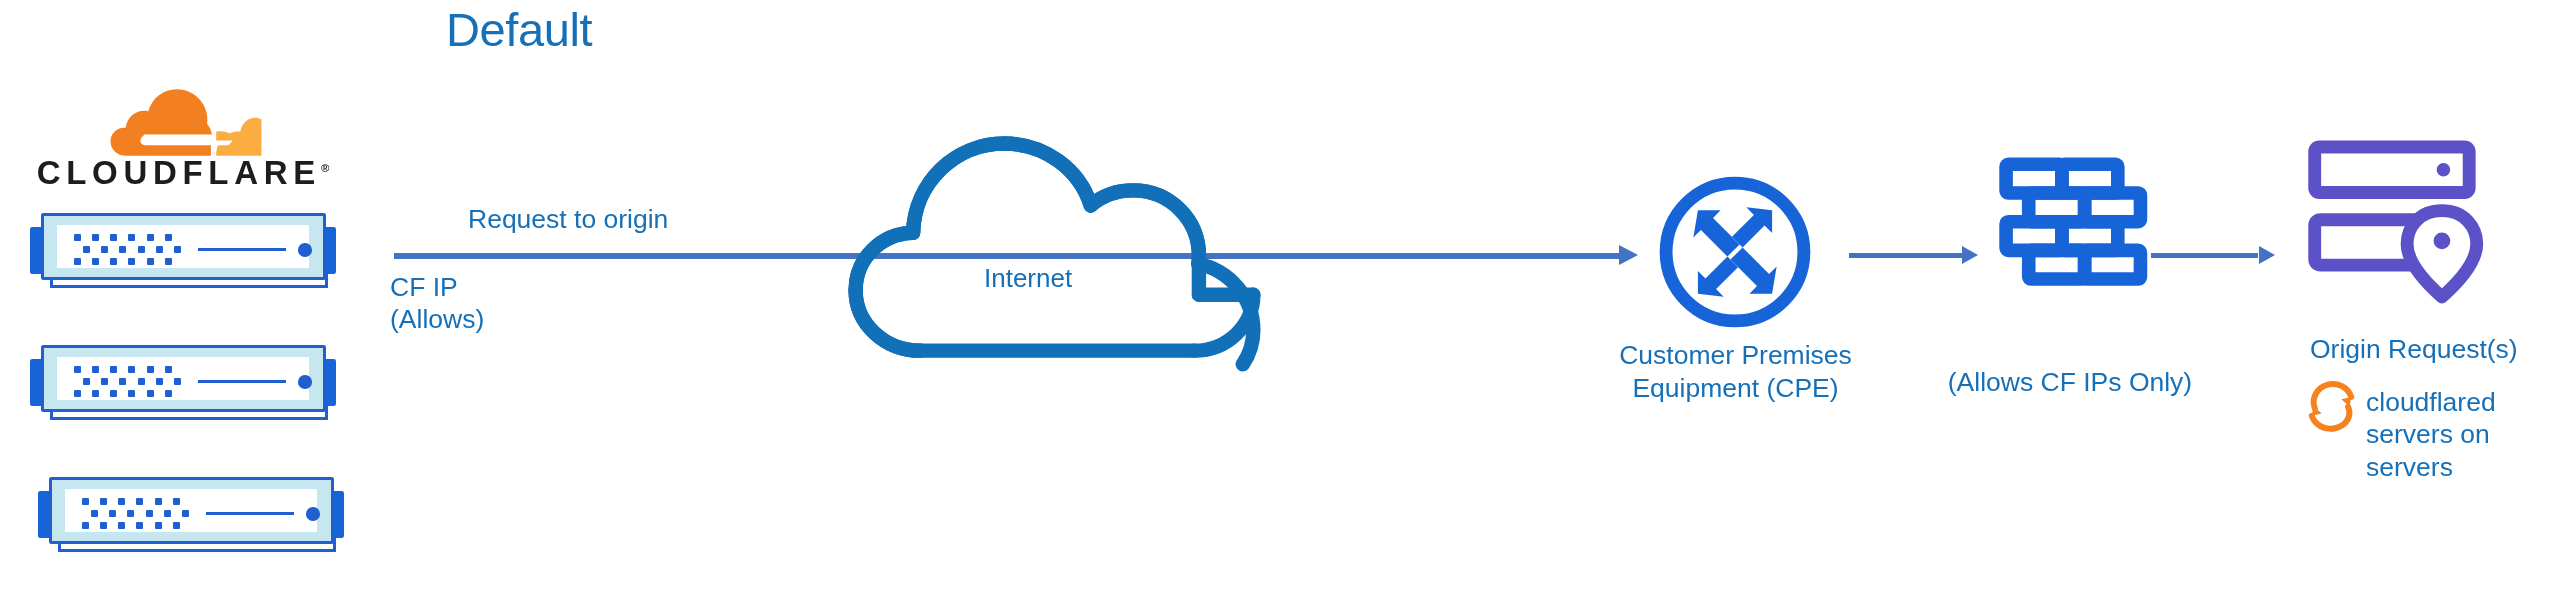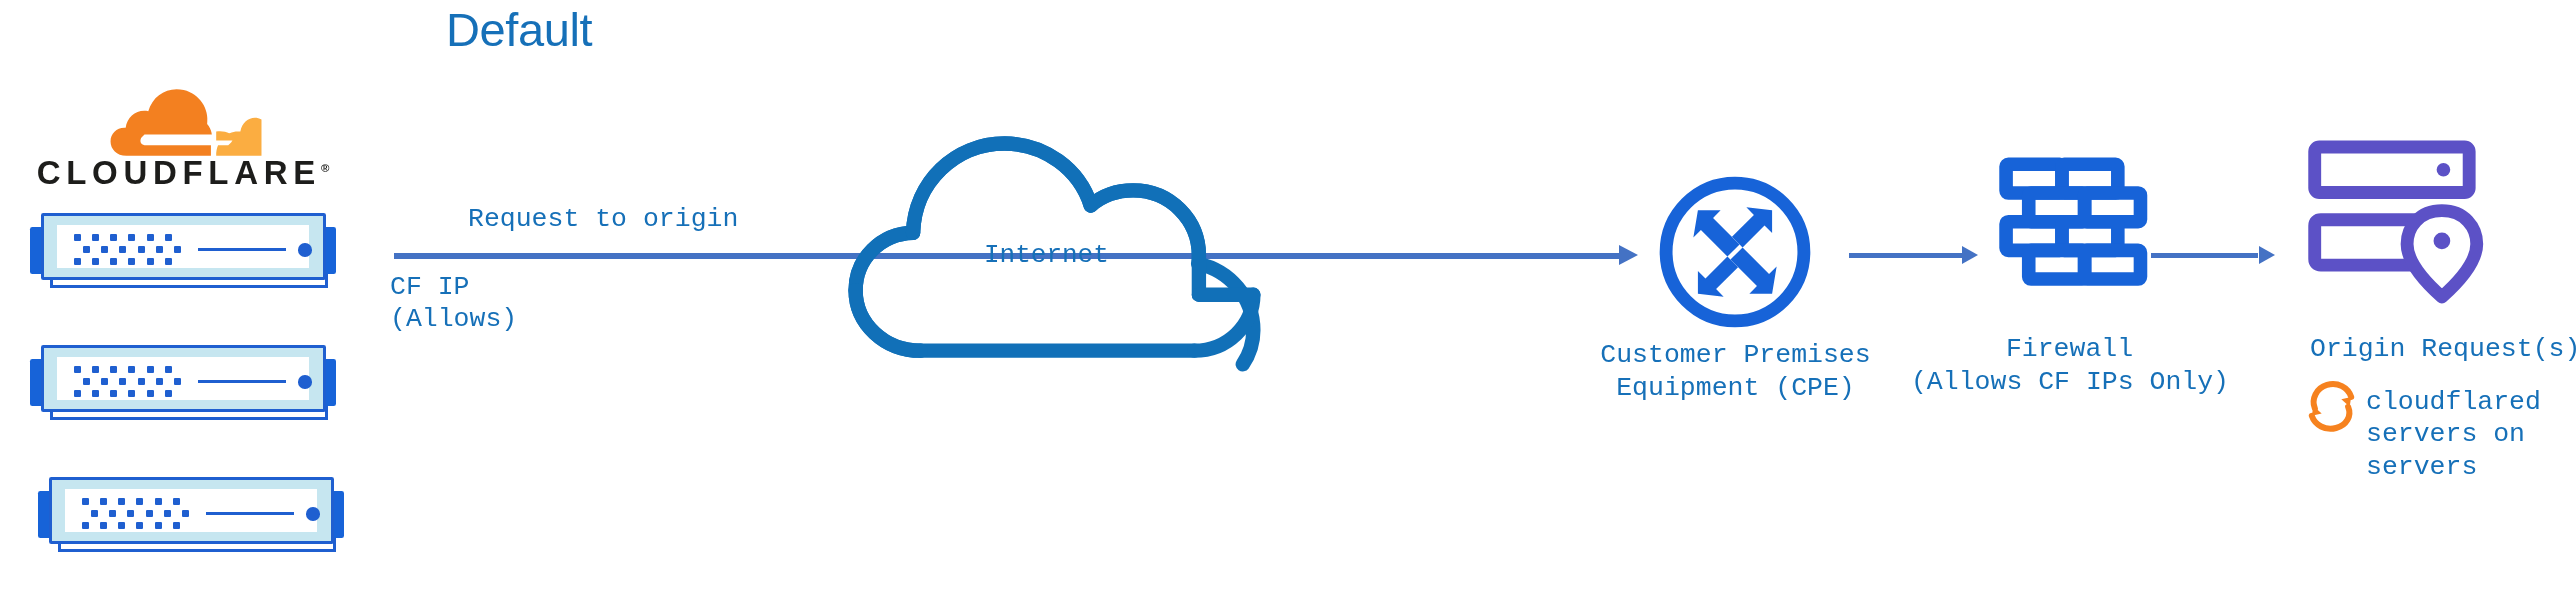--- a/index.html
+++ b/index.html
@@ -133,24 +133,23 @@
     border-top: 9px solid transparent;
     border-bottom: 9px solid transparent;
   }
 
   
   .lbl {
     color: #1670B8;
     font-size: 26.5px;
     line-height: 33px;
     white-space: nowrap;
-    font-family: Liberation Mono, monospace;
   }
   .lbl-c { text-align: center; }
-  .lbl-internet { font-size: 26px; color: #1670B8; }
+  .lbl-internet { font-size: 26px; color: #1670B8; margin-top: 23px; }
 
   
   svg { display: block; overflow: visible; }
 </style>
 </head>
 <body>
 
 <div id="stage">
 
   <div class="abs title">Default</div>
@@ -322,21 +321,20 @@
         <rect x="90" y="11" width="74" height="38" rx="3"></rect>
         <rect x="46" y="49" width="74" height="38" rx="3"></rect>
         <rect x="120" y="49" width="74" height="38" rx="3"></rect>
         <rect x="16" y="87" width="74" height="38" rx="3"></rect>
         <rect x="90" y="87" width="74" height="38" rx="3"></rect>
         <rect x="46" y="125" width="74" height="38" rx="3"></rect>
         <rect x="120" y="125" width="74" height="38" rx="3"></rect>
       </g>
     </svg>
   </div>
-  <div class="abs lbl lbl-c" style="left:1922px; top:333px; width:295px;">Firewall</div>
   <div class="abs lbl lbl-c" style="left:1896px; top:366px; width:348px;">(Allows CF IPs Only)</div>
 
   <div class="abs arrow-line-sm" style="left:2151px; top:253px; width:107px;"></div>
   <div class="abs arrow-head-sm" style="left:2259px; top:246px;"></div>
 
   <div class="abs" style="left:2307px; top:141px;">
     <svg width="182" height="159" viewBox="0 0 240 210">
       <rect x="10" y="8" width="204" height="60" rx="6" fill="none" stroke="#5C51C6" stroke-width="17"></rect>
       <circle cx="180" cy="38" r="9" fill="#5C51C6"></circle>
       <path d="M145 104 L 18 104 C 13 104, 10 107, 10 112 L 10 156 C 10 161, 13 164, 18 164 L 145 164" fill="none" stroke="#5C51C6" stroke-width="17" stroke-linecap="butt" stroke-linejoin="round"></path>

